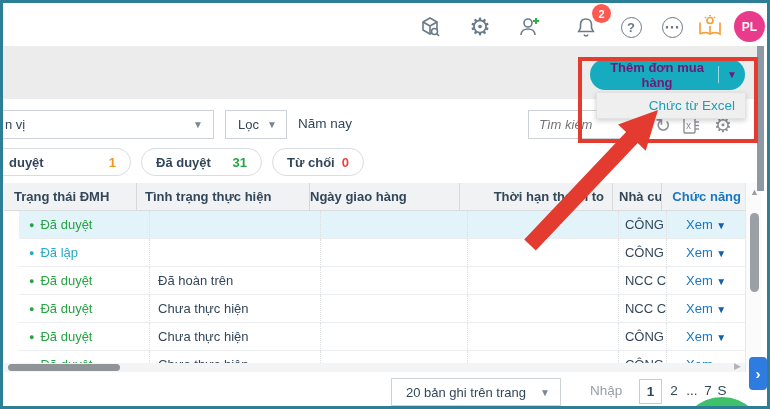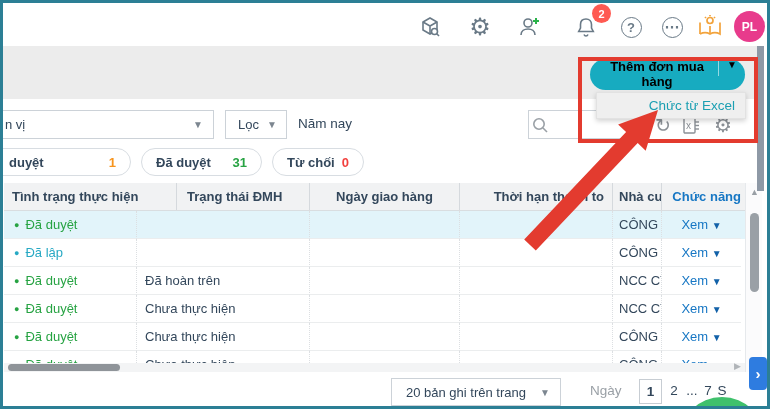--- a/index.html
+++ b/index.html
@@ -13,22 +13,22 @@
   .topbar{left:3px;top:3px;width:764px;height:43px;background:#fff;}
   .ticon{position:absolute;top:11px;width:26px;height:26px;color:#6a7a87;display:flex;align-items:center;justify-content:center;}
   .circle-glyph{width:21px;height:21px;border:1.6px solid #6a7a87;border-radius:50%;display:flex;align-items:center;justify-content:center;font-size:13px;font-weight:bold;color:#6a7a87;box-sizing:border-box;}
   .badge{position:absolute;left:589px;top:1px;width:19px;height:19px;background:#ff5a52;border-radius:50%;color:#fff;
          font-size:11px;font-weight:bold;display:flex;align-items:center;justify-content:center;z-index:3;}
   .avatar{position:absolute;left:731px;top:8px;width:31px;height:31px;border-radius:50%;background:#e83b8c;color:#fff;
           font-size:12px;font-weight:bold;display:flex;align-items:center;justify-content:center;}
   
   .graystrip{left:3px;top:46px;width:761px;height:53px;background:#ececec;}
   
-  .addbtn{left:590px;top:59px;width:155px;height:31px;background:#17abc0;border-radius:16px;display:flex;align-items:flex-start;
-          color:#000000;z-index:20;}
+  .addbtn{left:590px;top:59px;width:155px;height:31px;background:#17abc0;border-radius:16px;display:flex;align-items:center;
+          color:#701a75;z-index:20;}
   .addbtn .lbl{flex:1;text-align:center;font-size:13px;font-weight:bold;padding-left:6px;}
   .addbtn .sep{width:1px;height:17px;background:rgba(255,255,255,.55);}
   .addbtn .car{width:26px;text-align:center;font-size:10px;}
   
   .menu{left:596px;top:92px;width:150px;height:27px;background:#efefef;border:1px solid #e2e2e2;
         box-shadow:0 2px 5px rgba(0,0,0,.18);z-index:30;display:flex;align-items:center;justify-content:flex-end;}
   .menu .mi{color:#1b9fb2;font-size:13.5px;padding-right:10px;}
   
   .selbox{top:110px;height:29px;border:1px solid #ccd2d8;background:#fff;display:flex;align-items:center;font-size:13px;color:#33475b;}
   .caret{color:#7c8690;font-size:10px;}
@@ -38,21 +38,21 @@
                 font-family:"Liberation Sans",sans-serif;background:transparent;}
   .gicon{position:absolute;top:114px;width:22px;height:22px;color:#8b9096;display:flex;align-items:center;justify-content:center;font-size:19px;}
   
   .pill{top:148px;height:28px;border:1px solid #d8dde2;border-radius:15px;background:#fff;display:flex;align-items:center;
         font-size:13px;color:#33475b;font-weight:bold;}
   .pill .cnt{font-weight:bold;margin-left:auto;}
   
   .thead{left:4px;top:183px;width:741px;height:28px;background:#f1f2f3;display:flex;border-bottom:1px solid #d9dde0;z-index:2;}
   .hcell{font-size:13px;font-weight:bold;color:#33475b;line-height:28px;border-right:1px solid #d5d9dd;box-sizing:border-box;
          white-space:nowrap;overflow:hidden;}
-  .tbody{left:4px;top:211px;width:741px;height:161px;overflow:hidden;}
+  .tbody{left:4px;top:211px;width:741px;height:161px;overflow:hidden;padding-left:15px;}
   .trow{display:flex;height:28px;background:#fff;}
   .trow.hl{background:#e2f4fa;}
   .cell{font-size:13px;color:#33475b;line-height:28px;border-right:1px dotted #dcdfe2;border-bottom:1px solid #ebedee;
         box-sizing:border-box;white-space:nowrap;overflow:hidden;}
   .c1{width:133px;padding-left:10px;}
   .c2{width:173px;padding-left:8px;}
   .c3{width:150px;}
   .c4{width:153px;}
   .c5{width:49px;padding-left:6px;}
   .c6{width:79px;text-align:center;color:#1777c4;}
@@ -146,20 +146,21 @@
   <span>n vị</span>
   <span class="caret" style="margin-left:auto;margin-right:10px;">▼</span>
 </div>
 <div class="abs selbox" style="left:225px;width:62px;padding-left:12px;">
   <span>Lọc</span>
   <span class="caret" style="margin-left:8px;">▼</span>
 </div>
 <div class="abs label-plain" style="left:298px;">Năm nay</div>
 
 <div class="abs search">
+  <input placeholder="Tìm kiếm" style="">
   <svg width="18" height="18" viewBox="0 0 18 18" fill="none" stroke="#9aa0a6" stroke-width="1.6" style="margin-left:2px;">
     <circle cx="8" cy="8" r="5.2"></circle>
       <line x1="12" y1="12" x2="16" y2="16"></line>
   </svg>
 </div>
 <div class="gicon" style="left:652px;">↻</div>
 <div class="gicon" style="left:680px;">
   <svg width="19" height="19" viewBox="0 0 19 19" fill="none" stroke="#8b9096" stroke-width="1.4">
     <rect x="2" y="2" width="11" height="15" rx="1"></rect>
     <text x="4" y="13" font-size="10" stroke="none" fill="#8b9096" font-family="Liberation Sans">x</text>
@@ -177,23 +178,23 @@
 <div class="abs pill" style="left:141px;width:121px;padding:0 14px;">
   <span>Đã duyệt</span>
   <span class="cnt" style="color:#27a343">31</span>
 </div>
 <div class="abs pill" style="left:272px;width:92px;padding:0 14px;align-items:center;">
   <span>Từ chối</span>
   <span class="cnt" style="color:#f2413e">0</span>
 </div>
 
 <div class="abs thead">
+  <div class="hcell c1">Trạng thái ĐMH</div>
   <div class="hcell c2">Tình trạng thực hiện</div>
-  <div class="hcell c1">Trạng thái ĐMH</div>
-  <div class="hcell c3" style="text-align:center;padding-right:0;">Ngày giao hàng</div>
+  <div class="hcell c3" style="text-align:left;padding-right:0;">Ngày giao hàng</div>
   <div class="hcell c4" style="text-align:right;padding-right:8px;">Thời hạn thanh to</div>
   <div class="hcell c5">Nhà cun</div>
   <div class="hcell c6" style="text-align:right;border-right:none;">Chức năng</div>
 </div>
 <div class="abs tbody">
     <div class="trow hl">
       <div class="cell c1" style="color:#27a343"><span class="dot">●</span><span>Đã duyệt</span></div>
       <div class="cell c2"></div>
       <div class="cell c3"></div>
       <div class="cell c4"></div>
@@ -253,21 +254,21 @@
   <div class="arr">▶</div>
 </div>
 
 <div class="abs slate-strip"></div>
 
 <div class="abs footer">
   <div class="psize">
     <span style="padding-left:14px;">20 bản ghi trên trang</span>
     <span class="caret" style="margin-left:auto;margin-right:10px;">▼</span>
   </div>
-  <div class="prev">Ngày</div>
+  <div class="prev">Nhập</div>
   <div id="page-list">
       <div class="page active" style="left: 636px; width: 21px;">1</div>
       <div class="page" style="left: 663px; width: 16px;">2</div>
       <div class="page" style="left: 681px; width: 16px;">...</div>
       <div class="page" style="left: 697px; width: 16px;">7</div>
       <div class="page" style="left: 711px; width: 16px;">S</div>
     </div>
 </div>
 
 <div class="abs bluechev">›</div>

